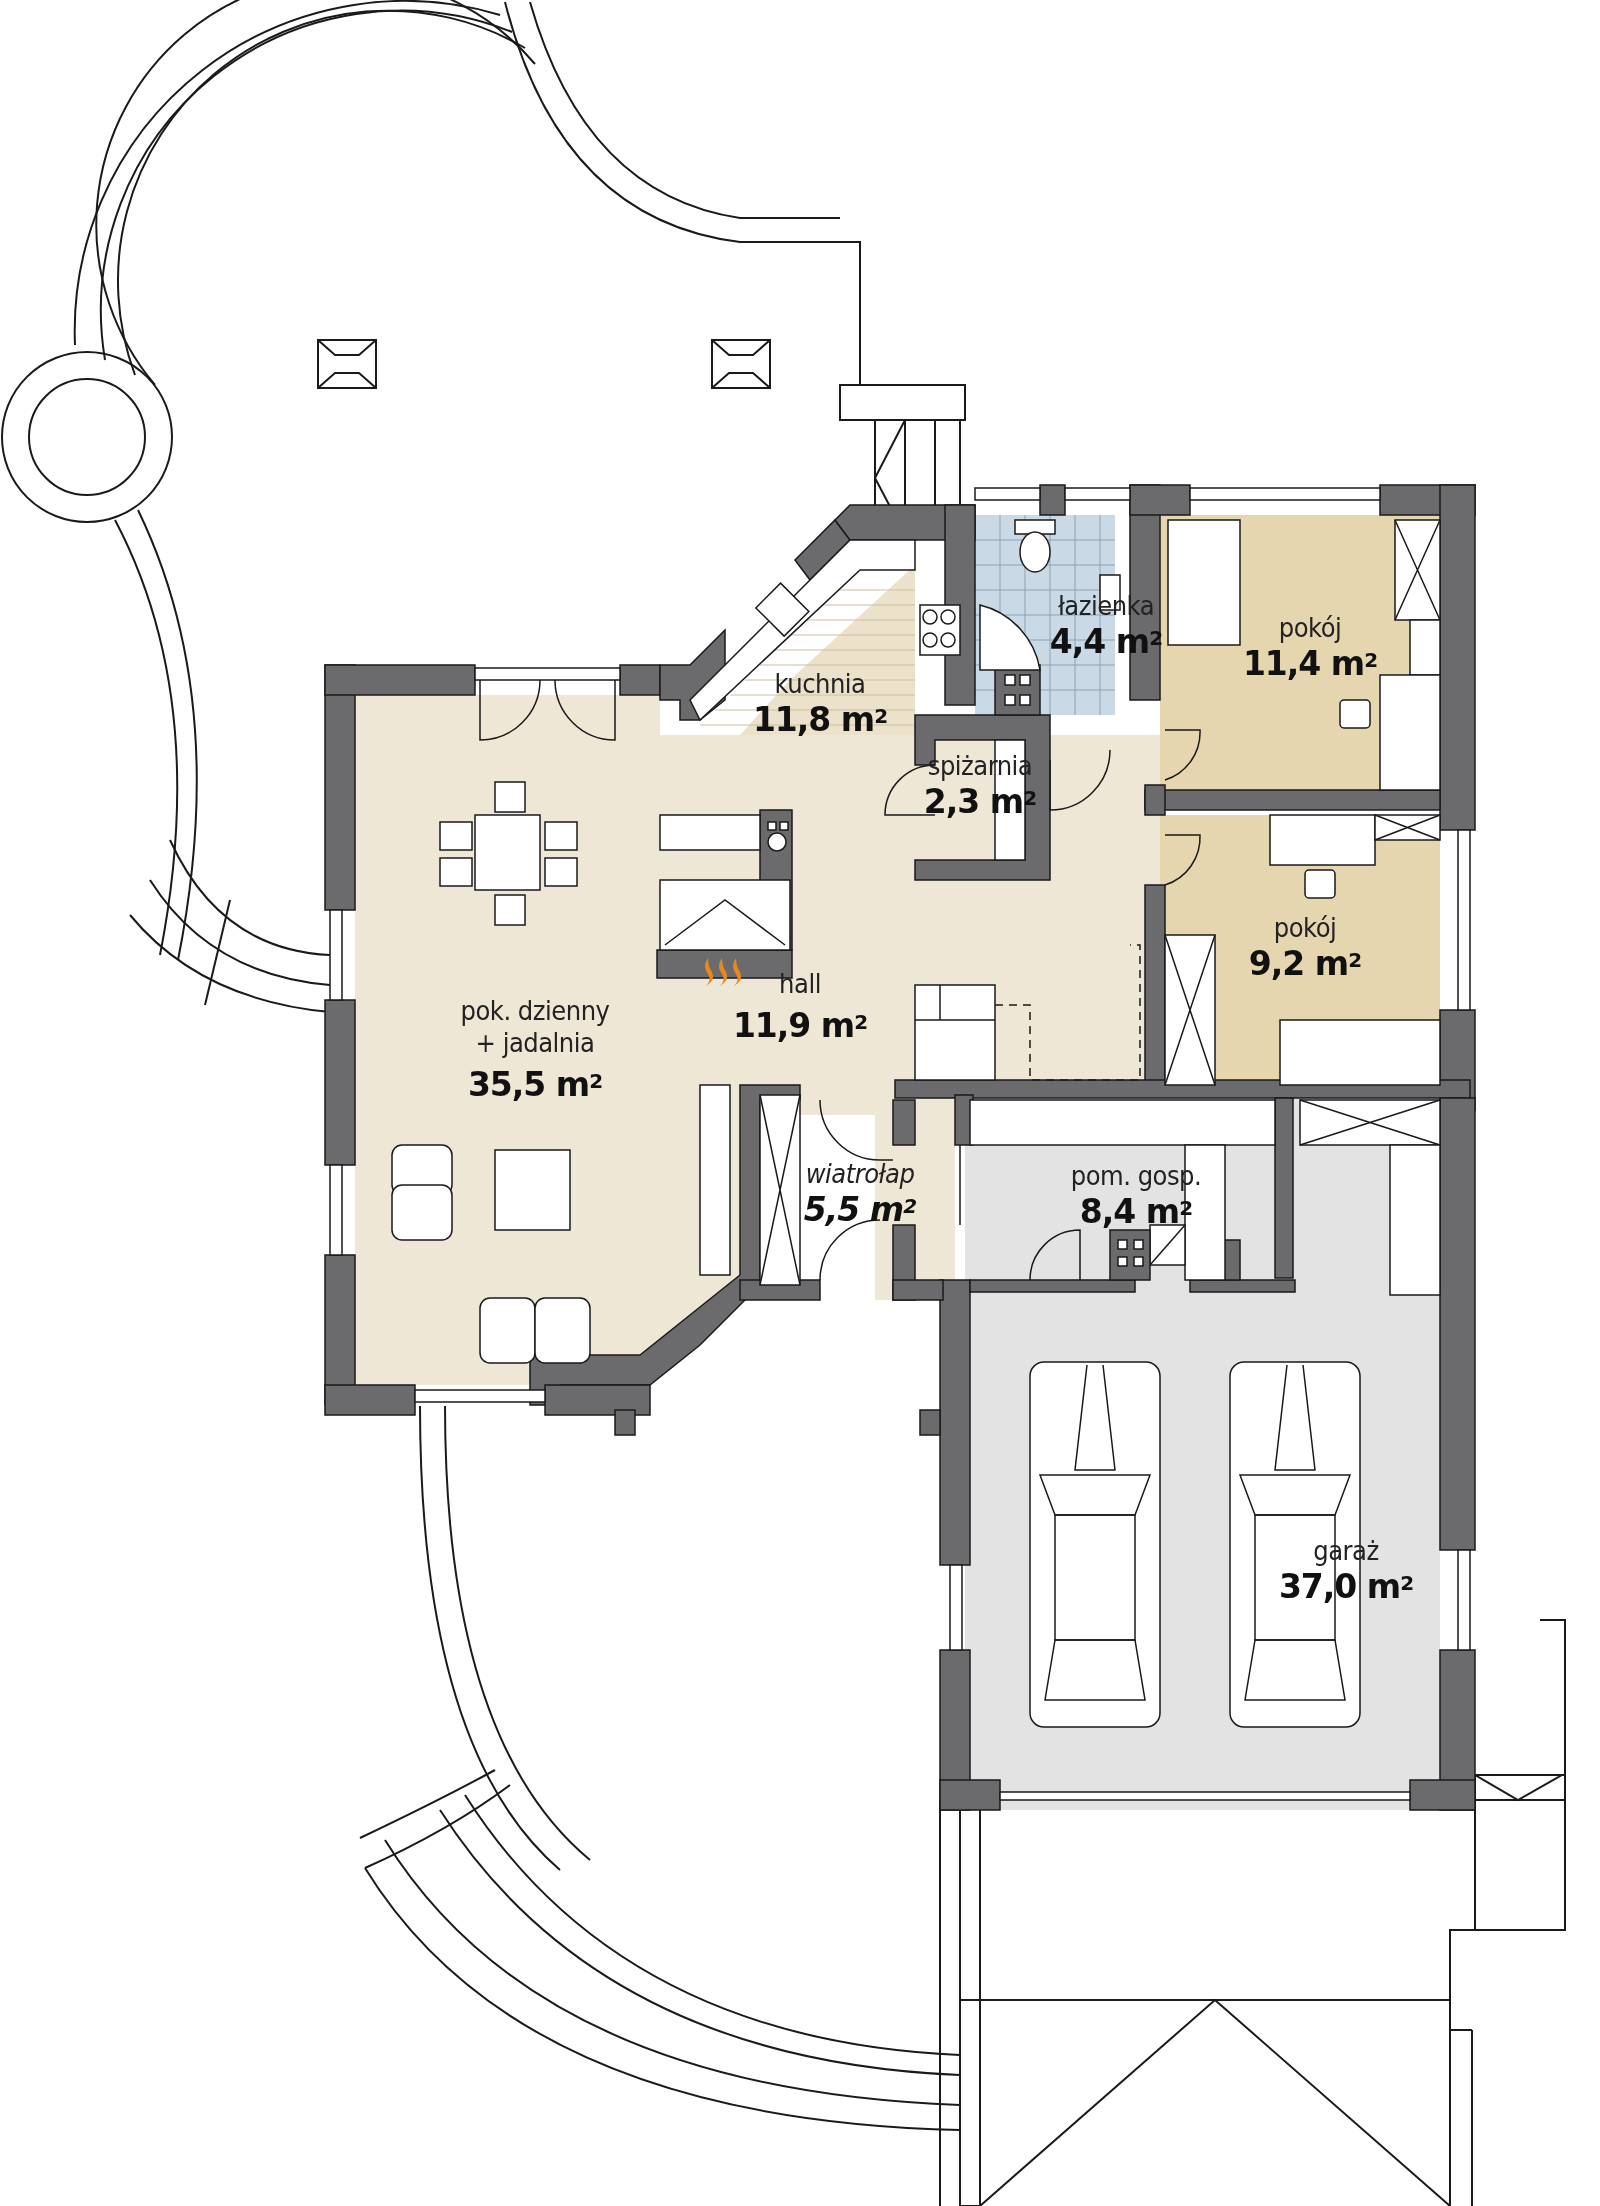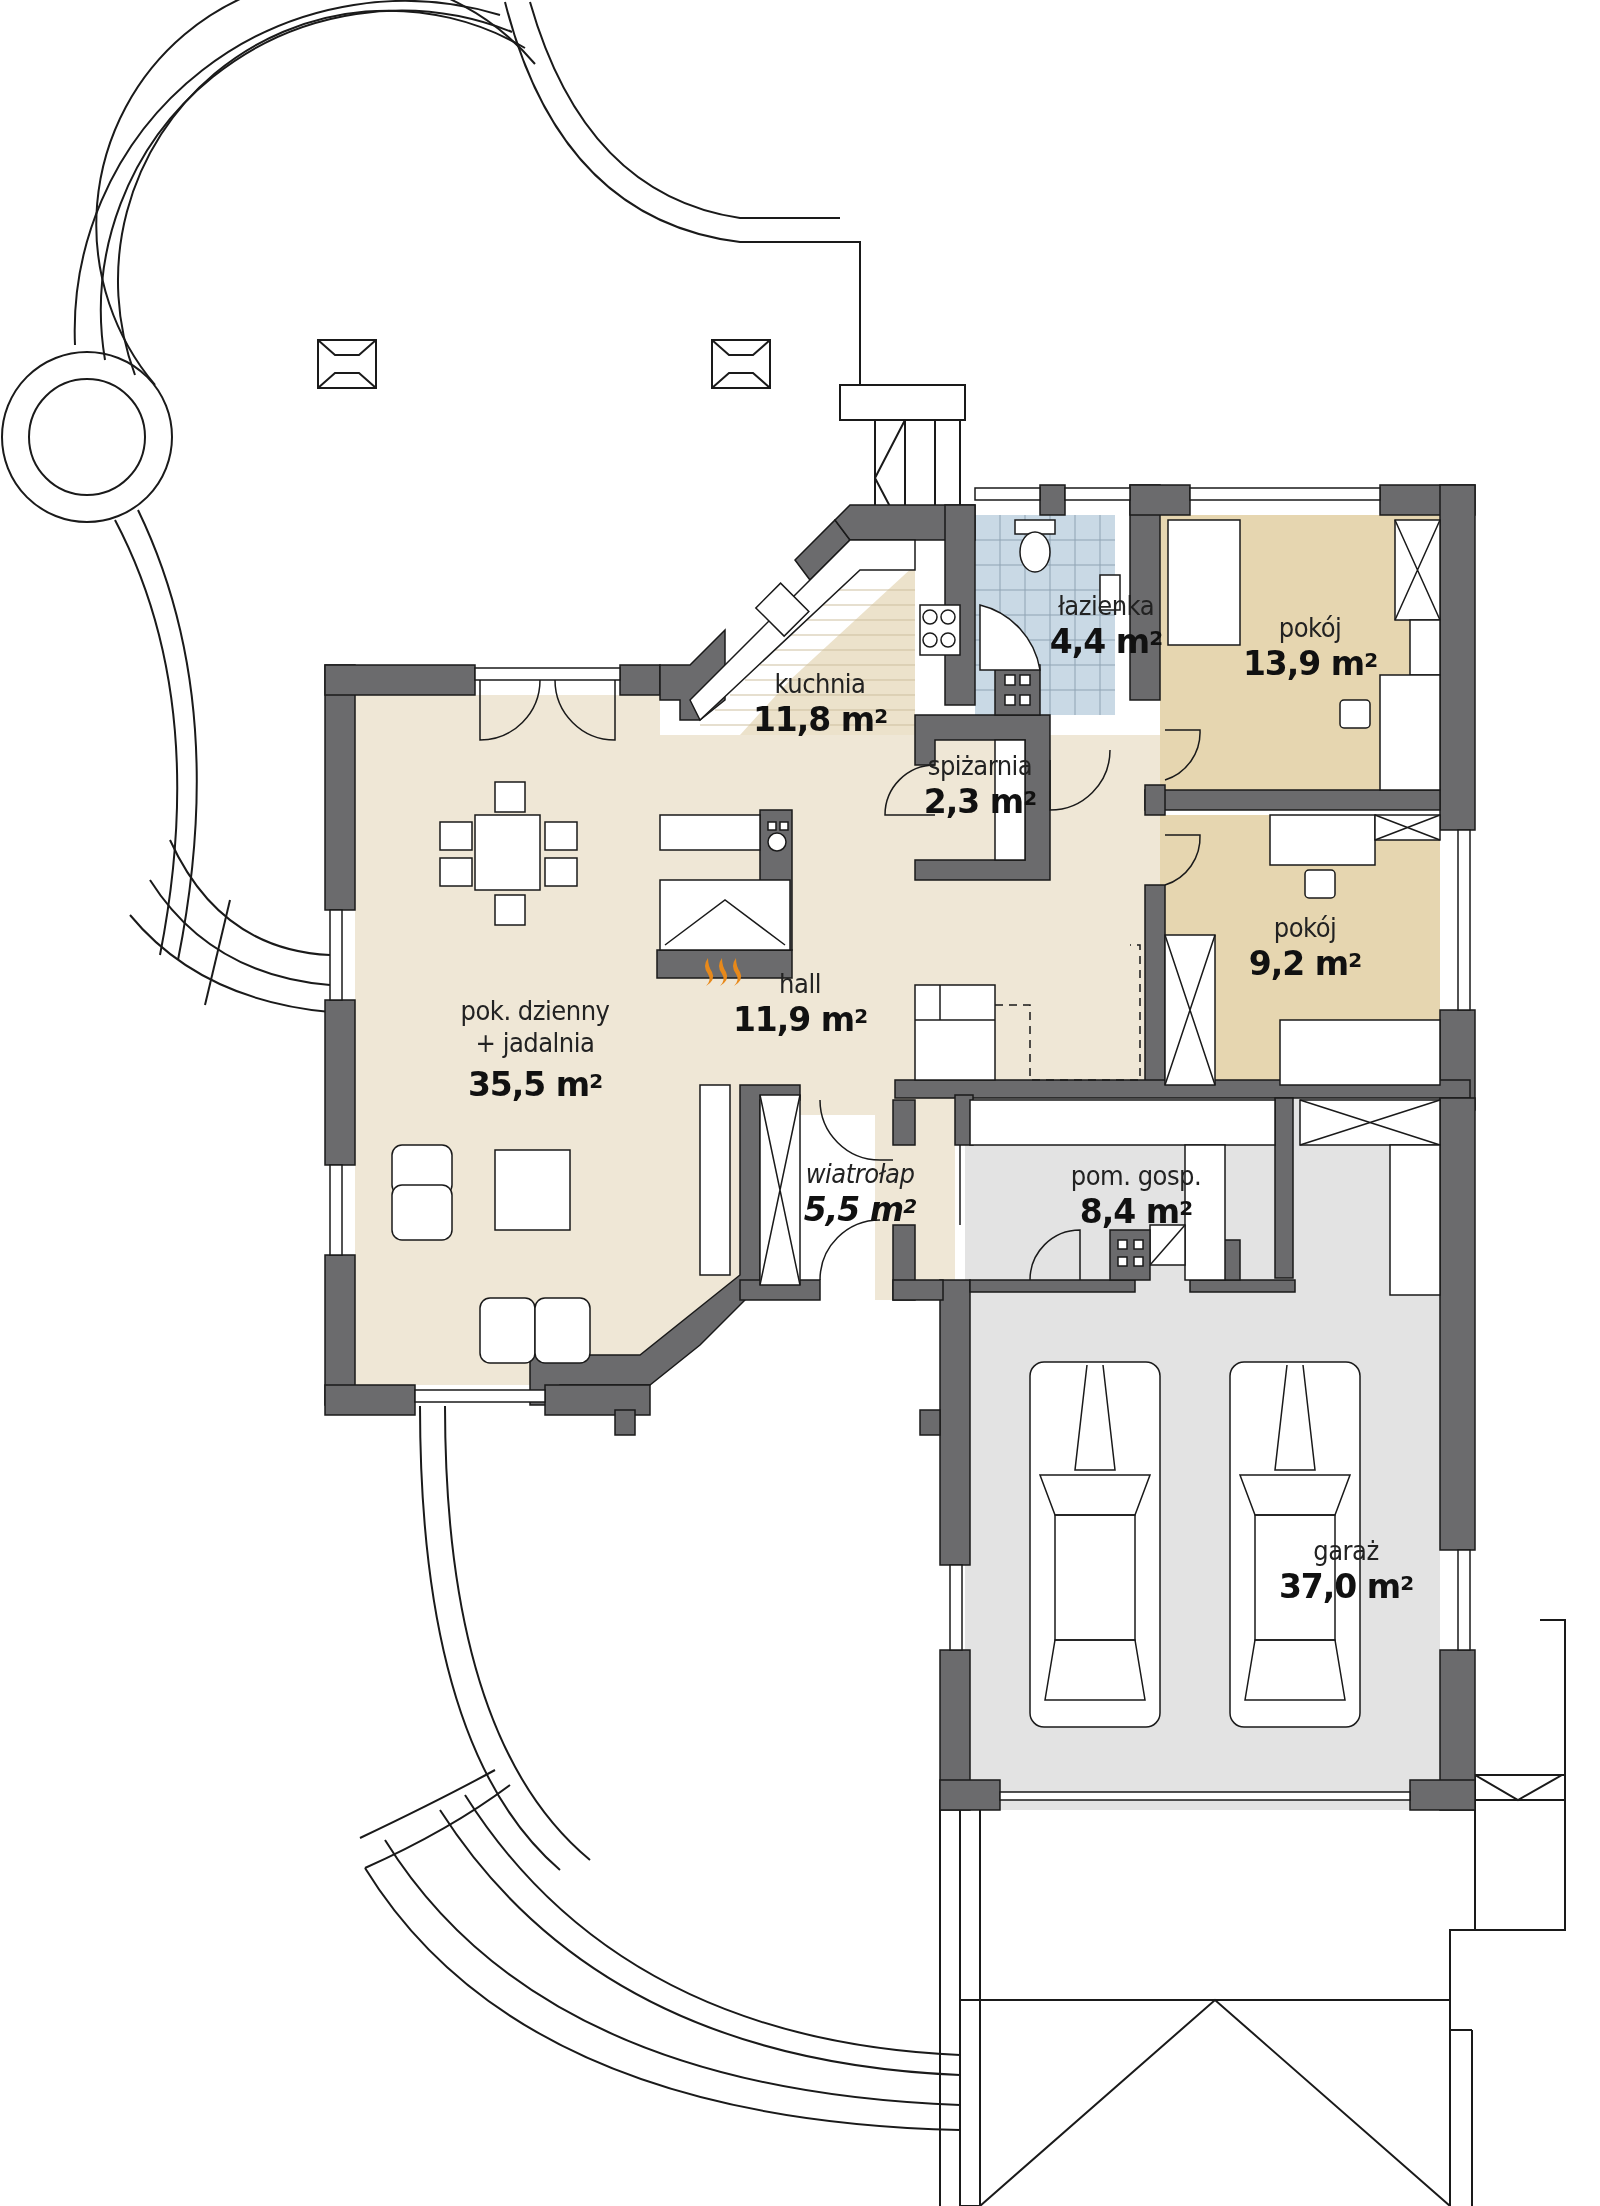--- a/index.html
+++ b/index.html
@@ -326,31 +326,31 @@
   <span class="ar"><span>4,4</span> <span>m</span><sup>2</sup></span>
 </div>
 
 <div class="lbl" style="left:980px;top:750px;">
   <span class="nm">spiżarnia</span>
   <span class="ar"><span>2,3</span> <span>m</span><sup>2</sup></span>
 </div>
 
 <div class="lbl" style="left:1310px;top:612px;">
   <span class="nm">pokój</span>
-  <span class="ar"><span>13,9</span> <span>m</span><sup>2</sup></span>
+  <span class="ar"><span>11,4</span> <span>m</span><sup>2</sup></span>
 </div>
 
 <div class="lbl" style="left:1305px;top:912px;">
   <span class="nm">pokój</span>
   <span class="ar"><span>9,2</span> <span>m</span><sup>2</sup></span>
 </div>
 
 <div class="lbl" style="left:800px;top:968px;">
   <span class="nm">hall</span>
-  <span class="ar" style=""><span>11,9</span> <span>m</span><sup>2</sup></span>
+  <span class="ar" style="margin-top:6px;"><span>11,9</span> <span>m</span><sup>2</sup></span>
 </div>
 
 <div class="lbl" style="left:860px;top:1158px;font-style:italic;">
   <span class="nm">wiatrołap</span>
   <span class="ar"><span>5,5</span> <span>m</span><sup>2</sup></span>
 </div>
 
 <div class="lbl" style="left:1136px;top:1160px;">
   <span class="nm">pom. gosp.</span>
   <span class="ar"><span>8,4</span> <span>m</span><sup>2</sup></span>

